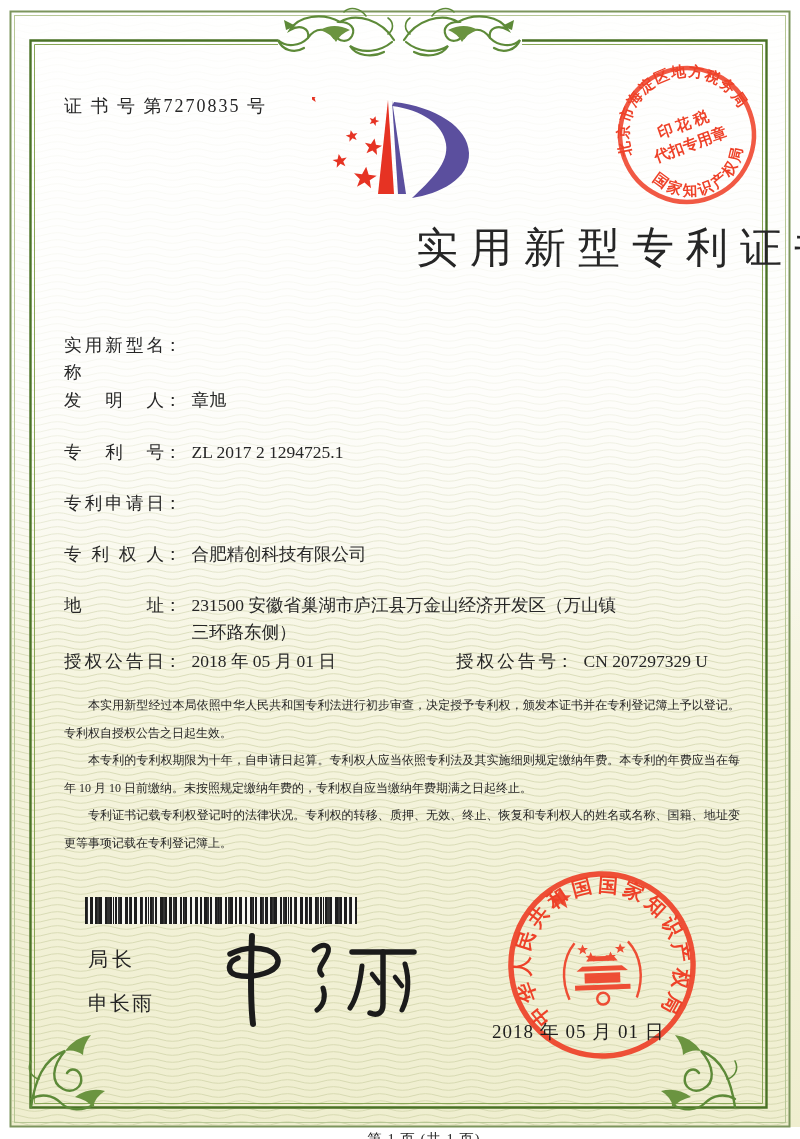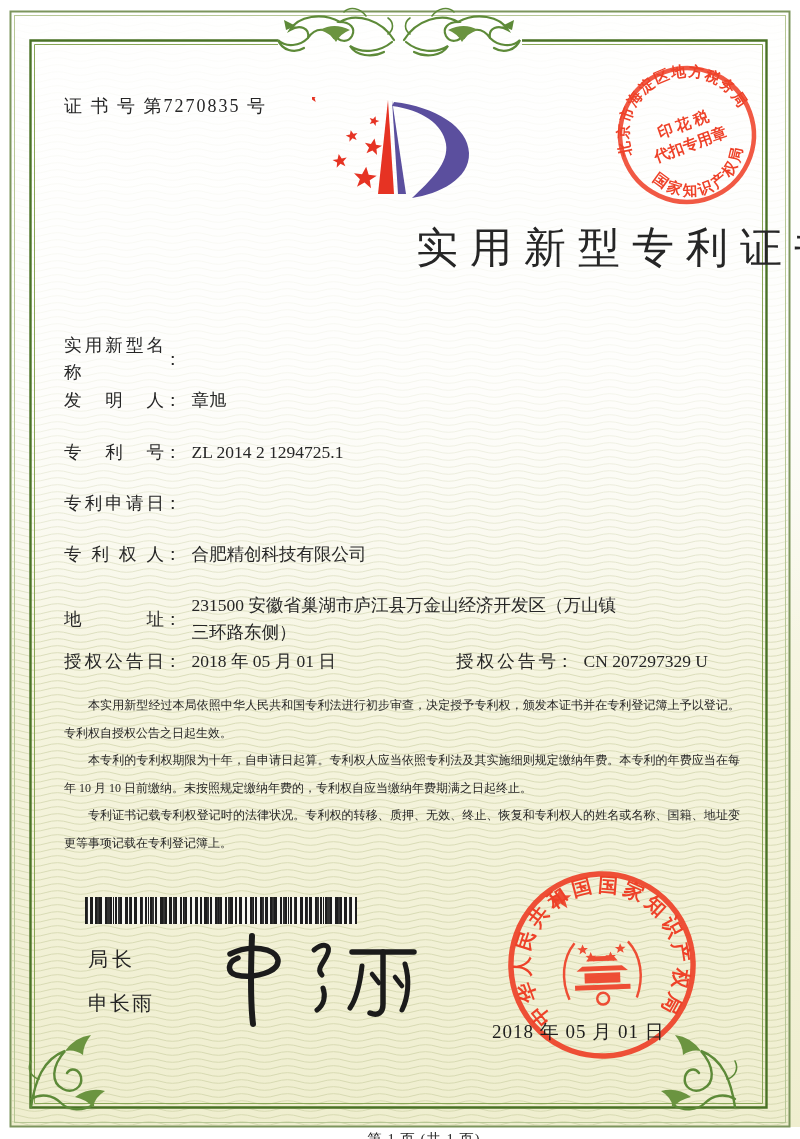--- a/index.html
+++ b/index.html
@@ -7,21 +7,21 @@
         font-family:"Liberation Serif","DejaVu Serif",serif;color:#262626;padding-left:48px;}
   .paper{position:absolute;left:10px;top:11px;right:10px;bottom:12px;
          background:linear-gradient(180deg,#fdfdf9 0%,#fbfaf2 35%,#f5f4de 62%,#efeecf 100%);}
   .scan-fade{position:absolute;left:10px;top:11px;right:10px;height:640px;
          background:linear-gradient(180deg,rgba(255,255,255,.92) 0%,rgba(255,255,255,.75) 55%,rgba(255,255,255,0) 100%);}
   svg.layer{position:absolute;left:0;top:0;pointer-events:none;}
   .content{position:absolute;inset:0;}
   .abs{position:absolute;}
   .cert-no{left:64px;top:94px;font-size:18px;letter-spacing:2px;}
   .title{left:0;right:0;top:220px;text-align:right;font-size:42px;font-weight:400;letter-spacing:12px;}
-  .field-row{left:64px;right:62px;font-size:17.5px;display:flex;align-items:center;line-height:27px;}
+  .field-row{left:64px;right:62px;font-size:17.5px;display:flex;align-items:flex-start;line-height:27px;}
   .field-label{display:inline-block;width:100px;text-align:justify;text-align-last:justify;flex:none;}
   .field-colon{flex:none;}
   .field-value{margin-left:10px;}
   .addr{width:432px;white-space:pre-line;}
   .grant-right{position:absolute;left:392px;top:0;display:flex;}
   .paras{left:64px;top:692px;width:676px;font-size:12px;line-height:27.5px;text-align:justify;}
   .paras p{margin:0;text-indent:2em;}
   .barcode{left:85px;top:897px;width:272px;height:27px;background-color:#f8f8f2;
     background-image:
       repeating-linear-gradient(90deg,#1d1d1d 0 2px,rgba(0,0,0,0) 2px 5px),
@@ -133,21 +133,21 @@
         <span class="field-colon">：</span>
     </div>
     <div class="abs field-row" style="top:387px">
       <span class="field-label">发明人</span>
         <span class="field-colon">：</span>
       <span class="field-value">章旭</span>
     </div>
     <div class="abs field-row" style="top:439px">
       <span class="field-label">专利号</span>
         <span class="field-colon">：</span>
-      <span class="field-value">ZL 2014 2 1294725.1</span>
+      <span class="field-value">ZL 2017 2 1294725.1</span>
     </div>
     <div class="abs field-row" style="top:490px">
       <span class="field-label">专利申请日</span>
         <span class="field-colon">：</span>
     </div>
     <div class="abs field-row" style="top:541px">
       <span class="field-label">专利权人</span>
         <span class="field-colon">：</span>
       <span class="field-value">合肥精创科技有限公司</span>
     </div>

